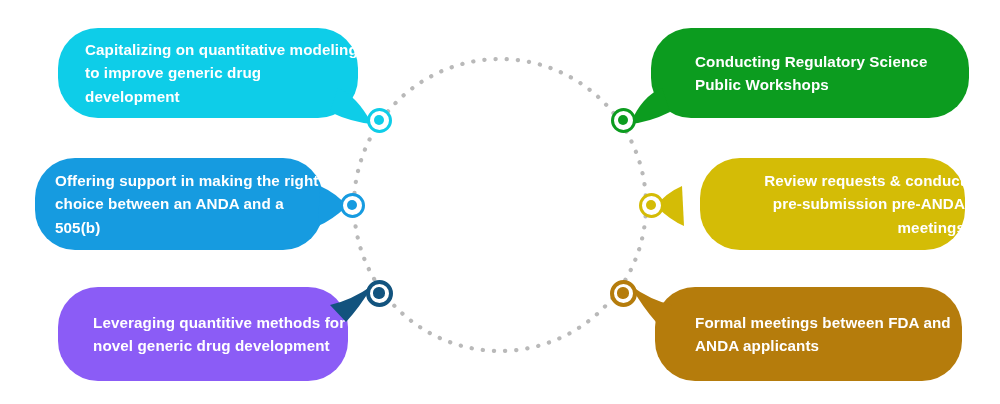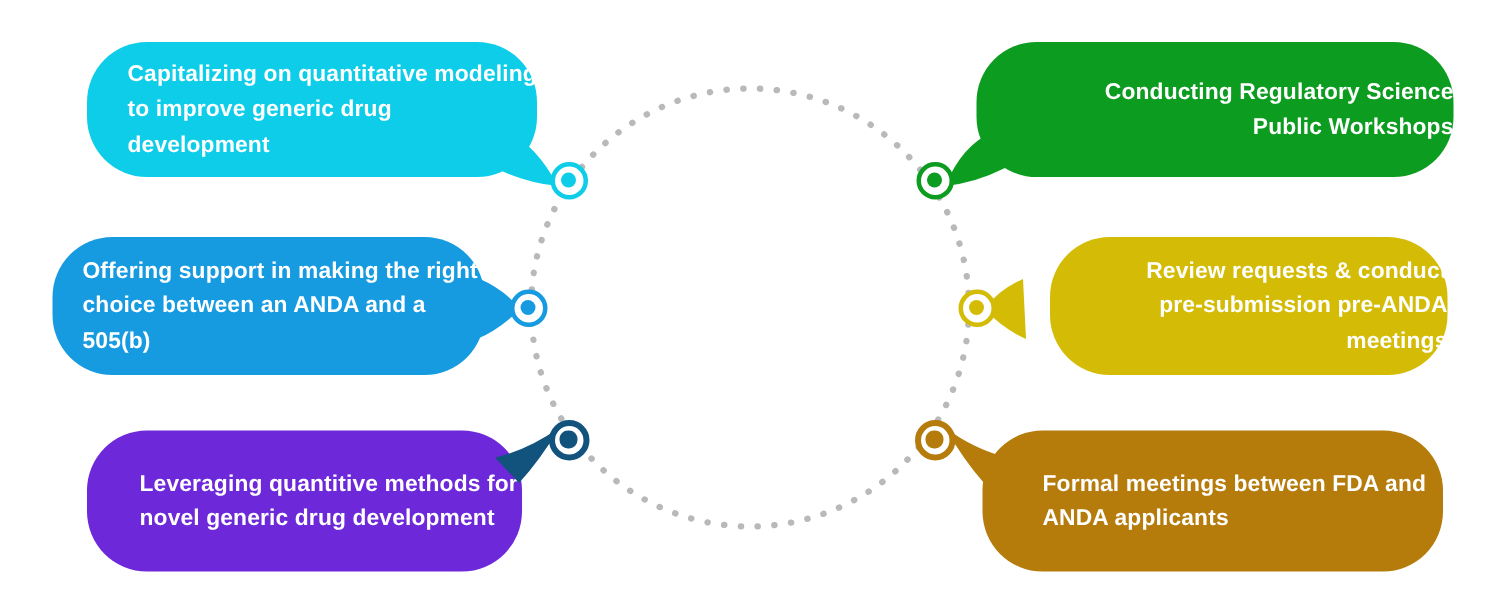--- a/index.html
+++ b/index.html
@@ -74,24 +74,24 @@
   <svg id="circle-svg" viewBox="0 0 1000 404">
     <circle id="dotted-circle" cx="500" cy="205" r="146" fill="none" stroke="#b9b9b9" stroke-width="4.2" stroke-linecap="round" stroke-dasharray="0.2 11"></circle>
   </svg>
 
   <div class="bubble" id="bubble-0" style="background: rgb(14, 205, 232);">
     <span class="bubble-text">Capitalizing on quantitative modeling to improve  generic drug development</span>
   </div>
   <div class="bubble" id="bubble-1" style="background: rgb(22, 155, 224);">
     <span class="bubble-text">Offering support in making the right choice between an ANDA and a 505(b)</span>
   </div>
-  <div class="bubble" id="bubble-2" style="background: #6d28d9;">
+  <div class="bubble" id="bubble-2" style="background: #8b5cf6;">
     <span class="bubble-text">Leveraging quantitive methods for novel generic drug development</span>
   </div>
-  <div class="bubble" id="bubble-3" style="background: rgb(12, 156, 31); text-align: right;">
+  <div class="bubble" id="bubble-3" style="background: rgb(12, 156, 31);">
     <span class="bubble-text">Conducting Regulatory Science Public Workshops</span>
   </div>
   <div class="bubble" id="bubble-4" style="background: rgb(212, 188, 6); text-align: right;">
     <span class="bubble-text">Review requests &amp; conduct pre-submission pre-ANDA meetings</span>
   </div>
   <div class="bubble" id="bubble-5" style="background: rgb(181, 124, 12);">
     <span class="bubble-text">Formal meetings between FDA and ANDA applicants</span>
   </div>
 
   <svg id="tails-svg" style="position:absolute;left:0;top:0;width:1000px;height:404px;pointer-events:none;" viewBox="0 0 1000 404">

